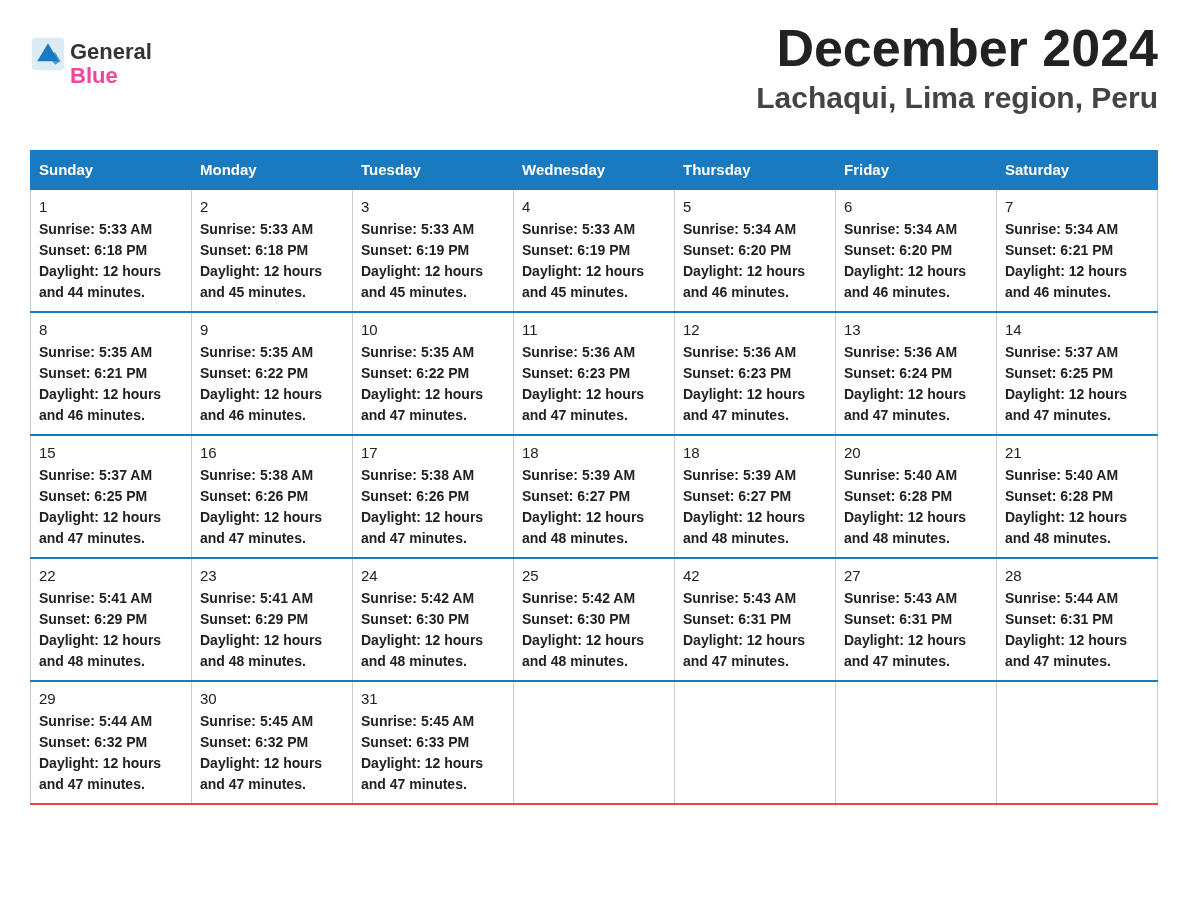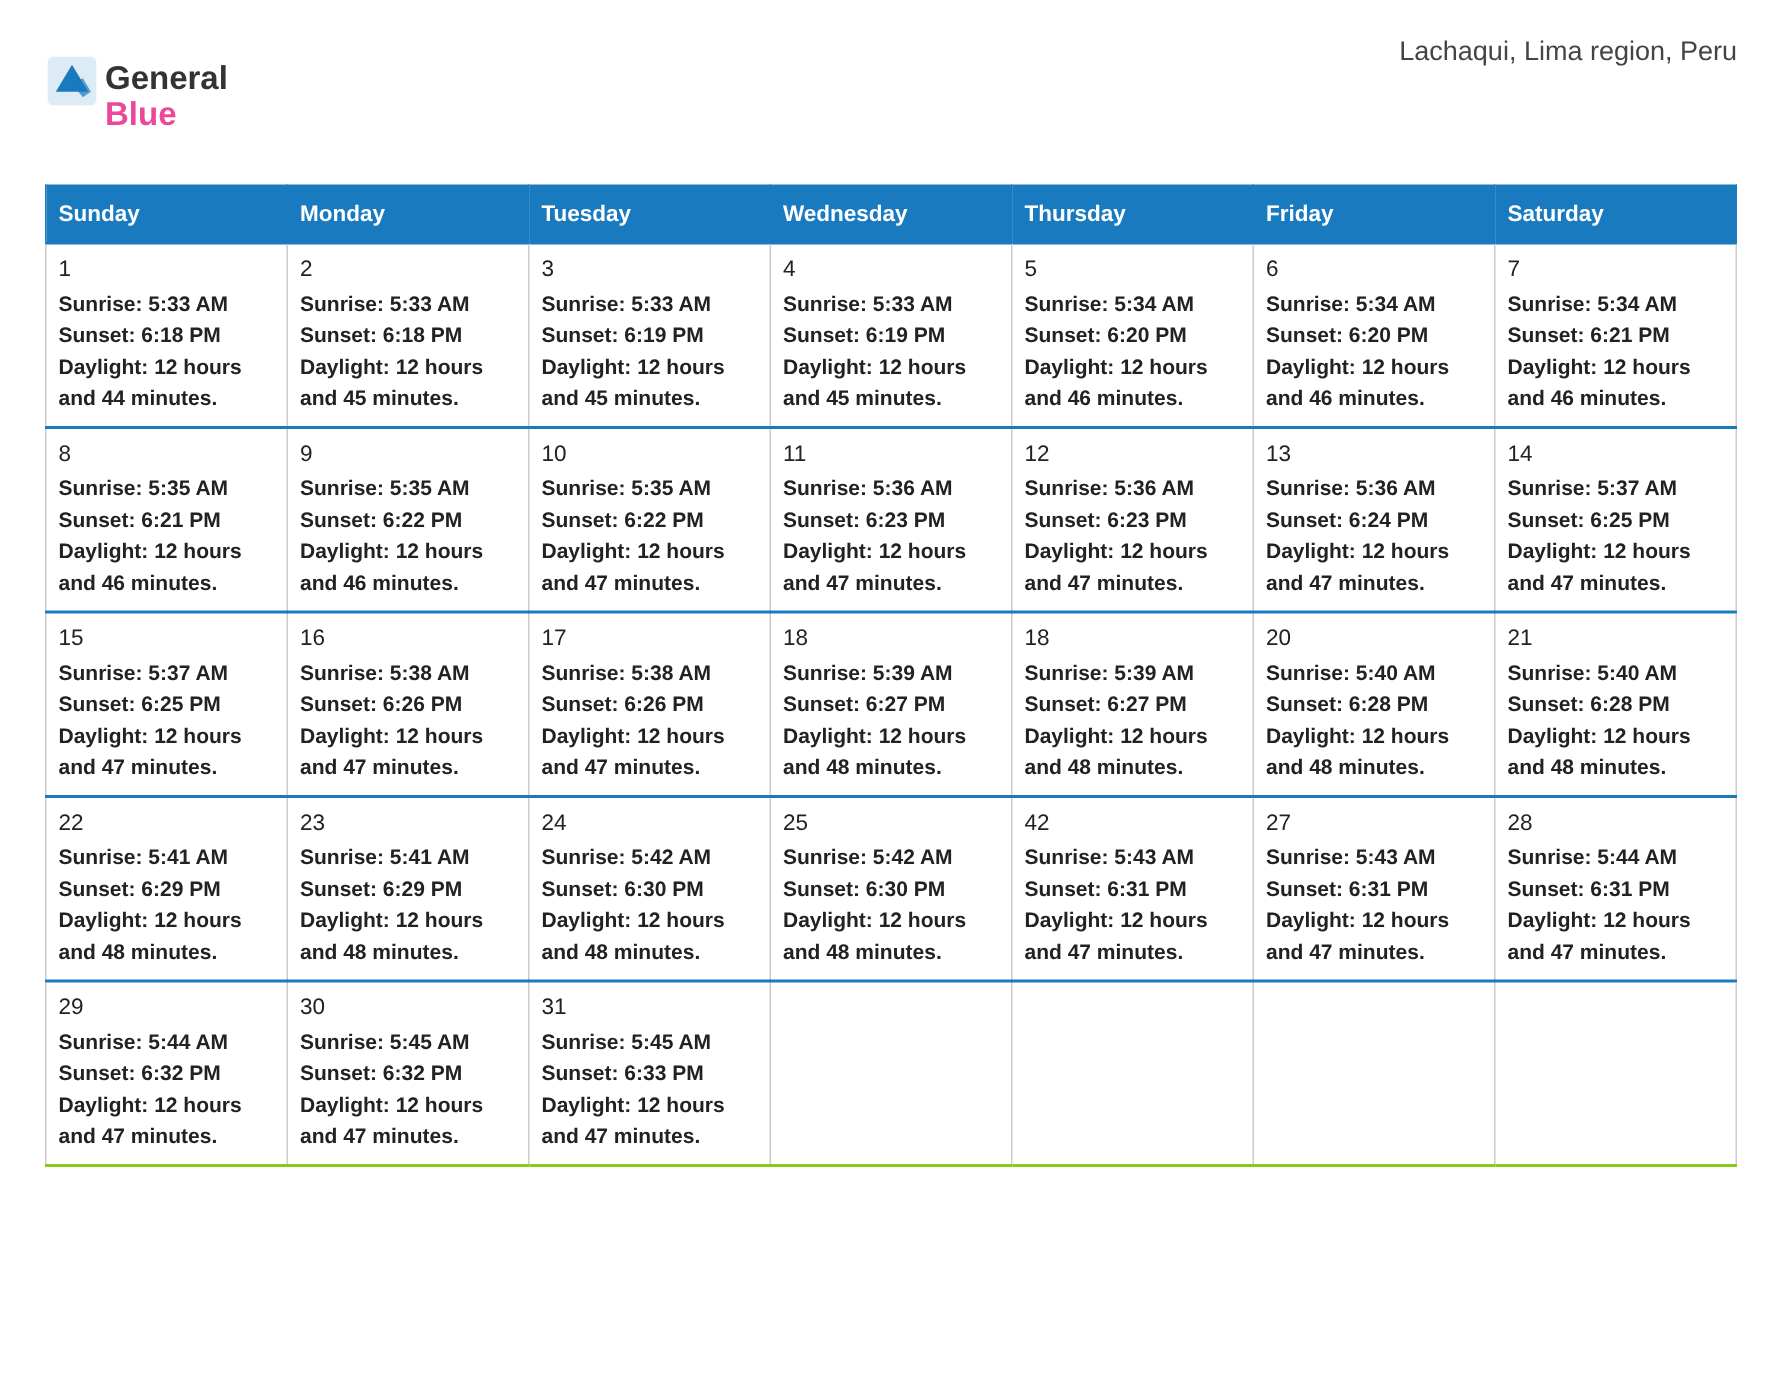--- a/index.html
+++ b/index.html
@@ -42,22 +42,22 @@
     .title-section {
       text-align: right;
     }
     .title-section h1 {
       font-size: 52px;
       font-weight: bold;
       color: #222;
       line-height: 1.1;
     }
     .title-section h2 {
-      font-size: 18px;
-      font-weight: normal;
+      font-size: 30px;
+      font-weight: bold;
       color: #444;
       margin-top: 4px;
     }
     table {
       width: 100%;
       border-collapse: collapse;
       table-layout: fixed;
       margin-top: 35px;
     }
     thead tr th {
@@ -83,21 +83,21 @@
     tbody tr:first-child td {
       border-top: 2px solid #1a7abf;
     }
     tbody tr td:first-child {
       border-left: 1px solid #ccc;
     }
     .week-row {
       border-top: 2px solid #1a7abf;
     }
     .last-row td {
-      border-bottom: 2px solid #84cc16;
+      border-bottom: 2px solid #ef4444;
     }
     .day-num {
       font-size: 15px;
       font-weight: normal;
       display: block;
       margin-bottom: 4px;
     }
     .day-info {
       font-size: 14px;
       line-height: 1.5;
@@ -117,20 +117,21 @@
       <rect x="2" y="2" width="36" height="36" rx="4" fill="#1a7abf" opacity="0.15"></rect>
       <polygon points="8,28 20,8 32,28" fill="#1a7abf"></polygon>
       <polygon points="20,22 28,32 34,28 28,18" fill="#1a7abf" opacity="0.7"></polygon>
     </svg>
     <div class="logo-text">
       <span class="logo-general">General</span>
       <span class="logo-blue">Blue</span>
     </div>
   </div>
   <div class="title-section">
+    <h1>December 2024</h1>
     <h2>Lachaqui, Lima region, Peru</h2>
   </div>
 </div>
 
 <table>
   <thead>
     <tr>
       <th>Sunday</th>
       <th>Monday</th>
       <th>Tuesday</th>

